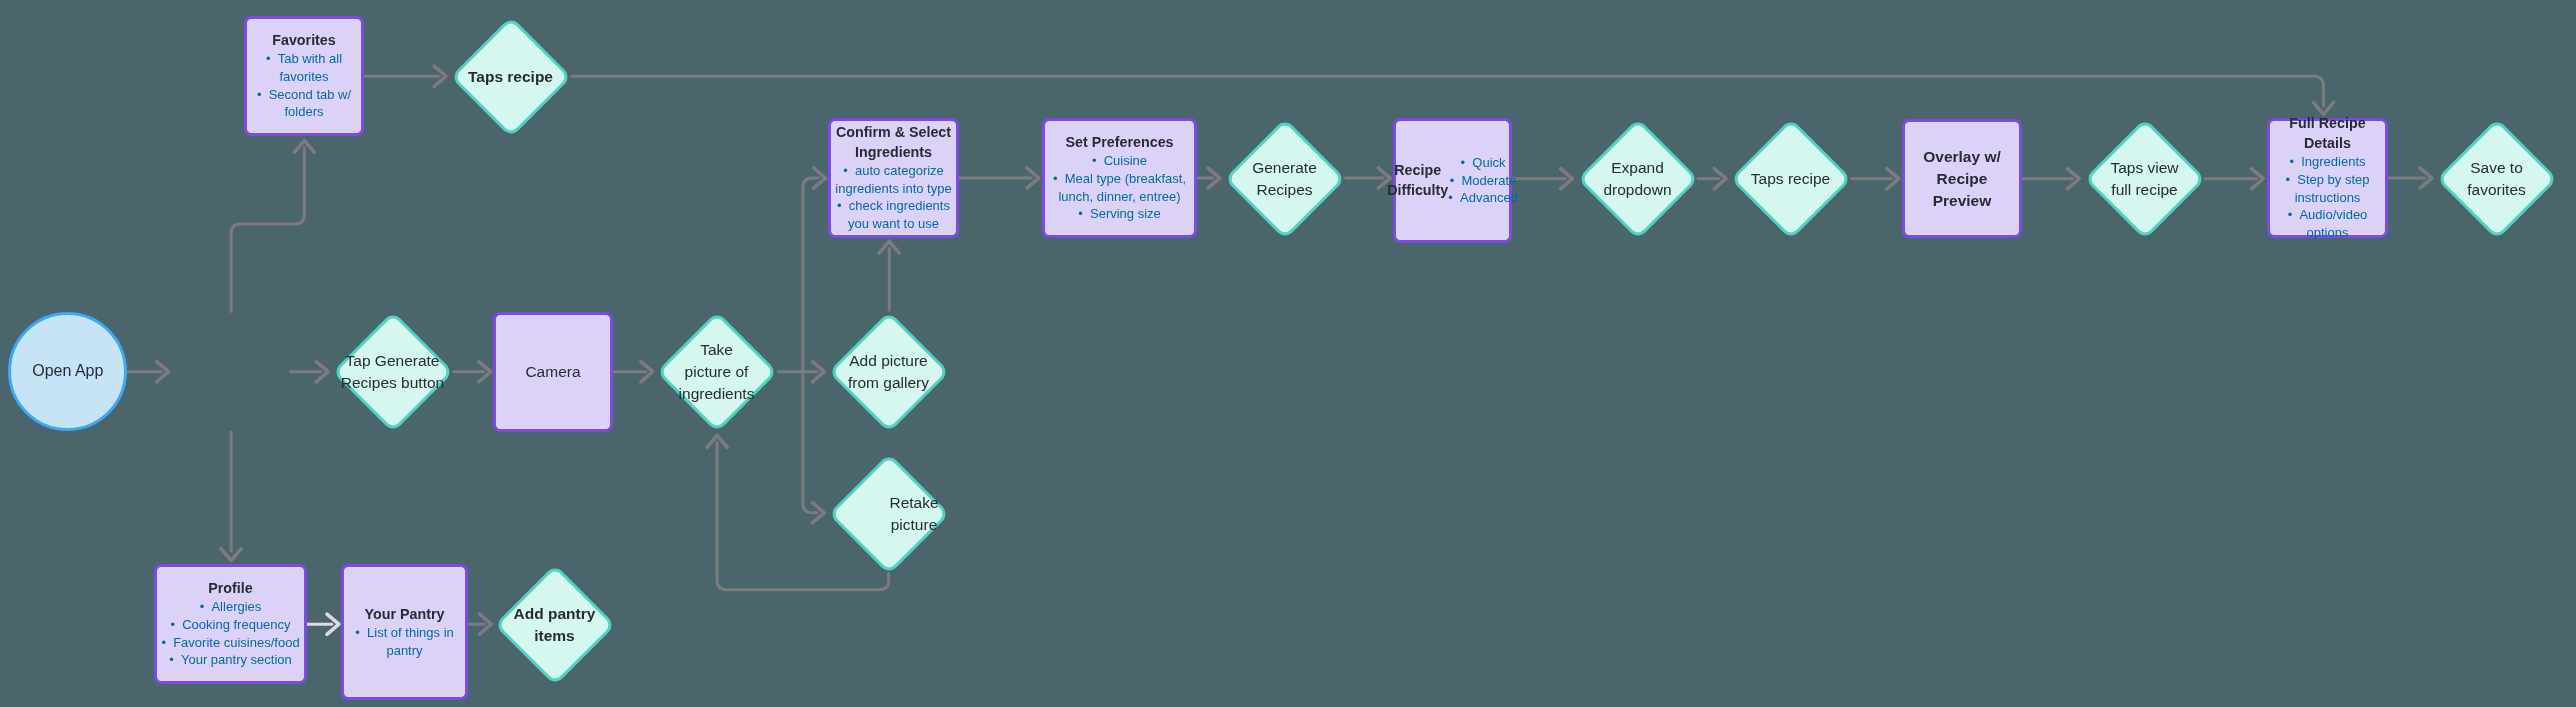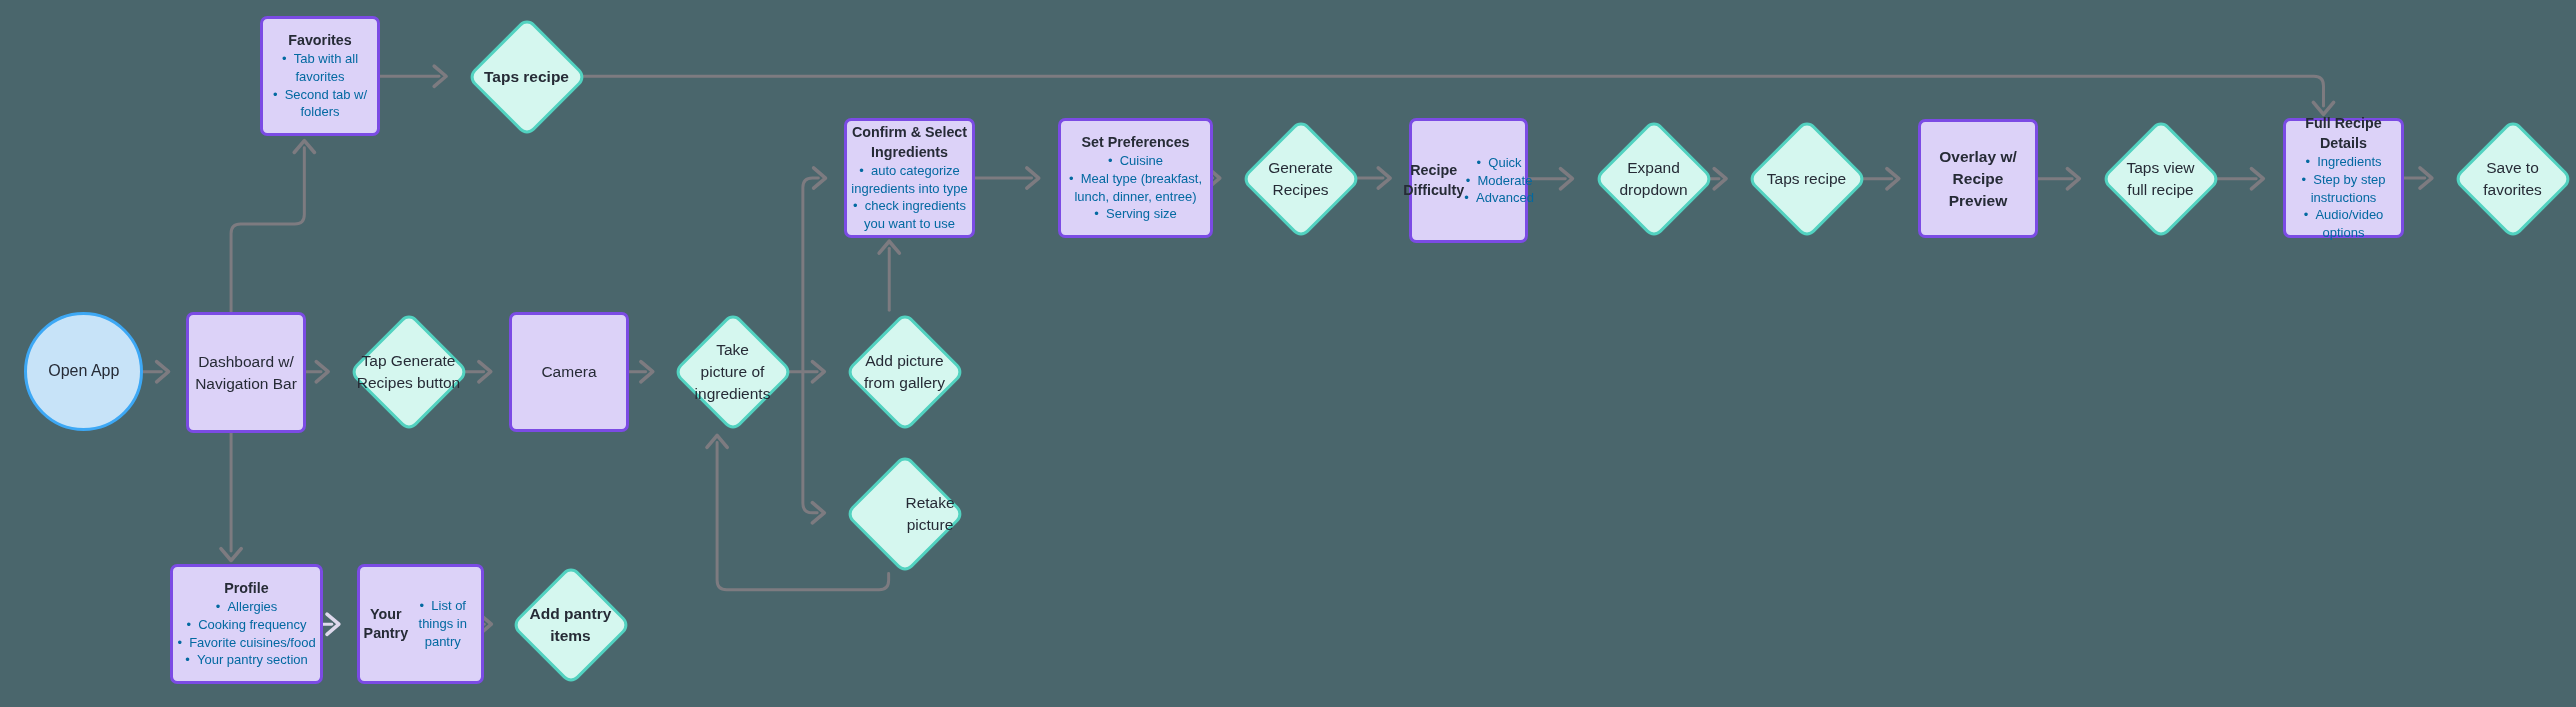--- a/index.html
+++ b/index.html
@@ -7,21 +7,21 @@
     position:relative;width:2576px;height:707px;background:#4a666c;
     overflow:hidden;font-family:"Liberation Sans",sans-serif;color:#262b36;
   }
   #wires{position:absolute;left:0;top:0;z-index:0;}
   .wire{stroke:#7d7b80;stroke-width:5;fill:none;stroke-linecap:round;stroke-linejoin:round;}
   .chev{stroke:#7d7b80;stroke-width:6;fill:none;stroke-linecap:round;stroke-linejoin:round;}
   .wire.light{stroke:#ded9ec;}
   .chev.light{stroke:#ded9ec;}
 
   .node{position:absolute;z-index:1;display:flex;align-items:center;justify-content:center;
-        text-align:center;box-sizing:border-box;margin-left:16px;}
+        text-align:center;box-sizing:border-box;}
   .rect{background:#dcd2f8;border:3px solid #7b4be4;border-radius:7.2px;padding:2.4px 3.6px;}
   .circle{background:#c7e3f8;border:3px solid #3da8f5;border-radius:50%;}
   .diamond{background:transparent;}
   .diamond .shape{position:absolute;left:50%;top:50%;width:86px;height:86px;
         margin:-43px 0 0 -43px;background:#d5f7ef;border:3px solid #52d2c0;
         border-radius:10.7px;transform:rotate(45deg);box-sizing:border-box;}
   .lbl{position:relative;z-index:1;font-size:15.5px;line-height:1.42;width:89px;}
   .lbl.wide{width:104px;}
   .rect .lbl,.circle .lbl{width:100%;}
   .bold{font-weight:bold;}
@@ -183,23 +183,20 @@
 
   <div class="node diamond" style="left:2435px;top:117px;width:123px;height:123px;">
     <div class="shape"></div>
     <div class="lbl">Save to favorites</div>
   </div>
 
   <div class="node circle" style="left:8.3px;top:312px;width:119px;height:119px;">
     <div class="lbl" style="font-size:16px;">Open App</div>
   </div>
 
-  <div class="node rect" style="left:170px;top:312px;width:120px;height:121px;">
-    <div class="lbl" style="width:106px;">Dashboard w/ Navigation Bar</div>
-  </div>
 
   <div class="node diamond" style="left:331px;top:310px;width:123px;height:123px;">
     <div class="shape"></div>
     <div class="lbl wide">Tap Generate Recipes button</div>
   </div>
 
   <div class="node rect" style="left:493px;top:312px;width:120px;height:120px;">
     <div class="lbl">Camera</div>
   </div>
 
@@ -221,21 +218,21 @@
   <div class="node rect" style="left:154px;top:564px;width:153px;height:120px;flex-direction:column;">
     <div class="title">Profile</div>
     <div class="items">
       <div class="li">Allergies</div>
       <div class="li">Cooking frequency</div>
       <div class="li">Favorite cuisines/food</div>
       <div class="li">Your pantry section</div>
     </div>
   </div>
 
-  <div class="node rect" style="left:341px;top:564px;width:127px;height:120px;">
+  <div class="node rect" style="left:341px;top:564px;width:127px;height:136px;flex-direction:column;">
     <div class="title">Your Pantry</div>
     <div class="items">
       <div class="li">List of things in pantry</div>
     </div>
   </div>
 
   <div class="node diamond" style="left:493px;top:563px;width:123px;height:123px;">
     <div class="shape"></div>
     <div class="lbl bold">Add pantry items</div>
   </div>

